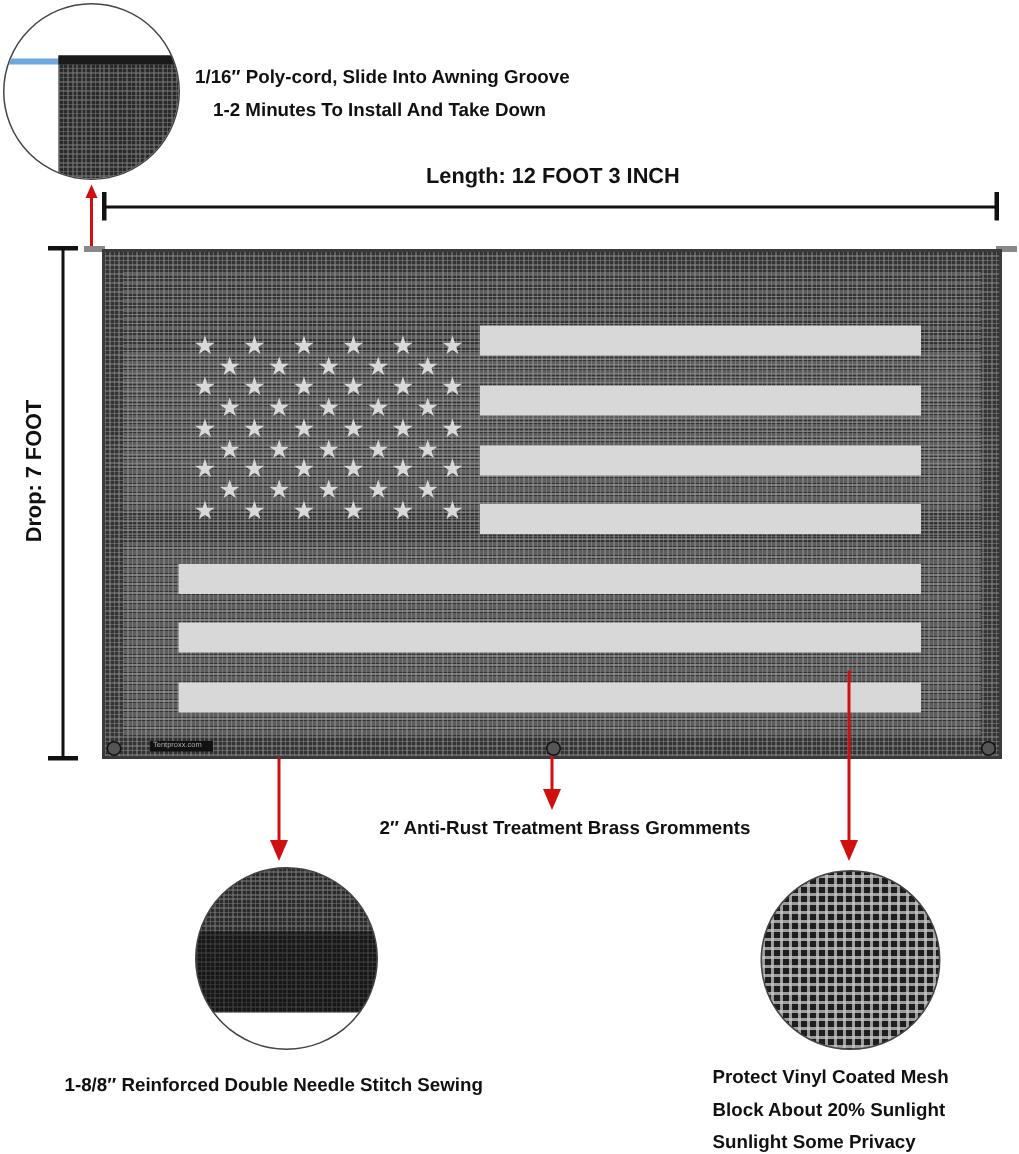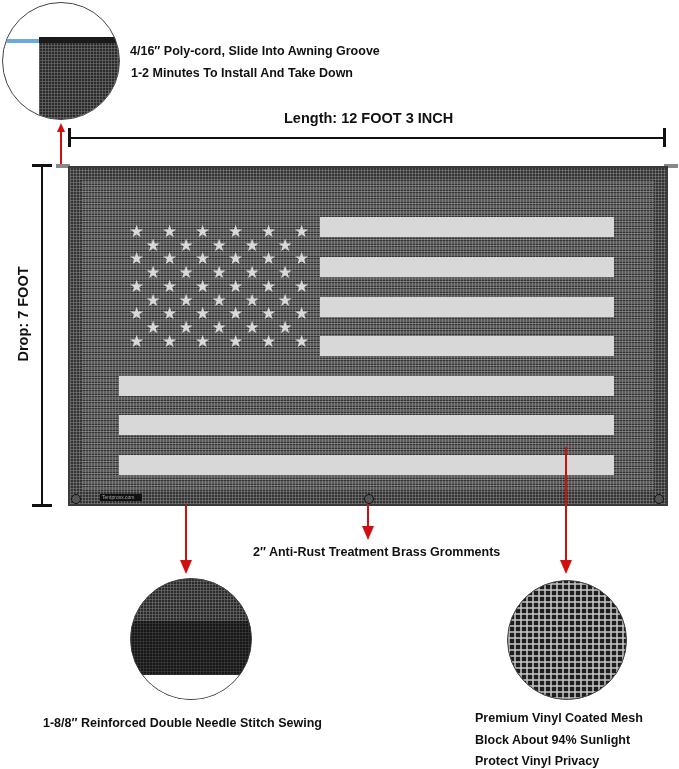--- a/index.html
+++ b/index.html
@@ -57,22 +57,22 @@
 </style>
 </head>
 <body>
 
 <div class="circle" style="left:2px; top:2px; width:116px; height:116px;">
   <div style="position:absolute; left:0; top:36px; width:38px; height:4px; background:#6fa8dc;"></div>
   <div class="mesh" style="position:absolute; left:36px; top:34px; width:84px; height:90px;"></div>
   <div style="position:absolute; left:36px; top:34px; width:84px; height:6px; background:#1a1a1a;"></div>
 </div>
 
-<div class="label" style="left:130px; top:44px;">4/16″ Poly-cord, Slide Into Awning Groove</div>
-<div class="label" style="left:131px; top:66px;">1-2 Minutes To Install And Take Down</div>
+<div class="label" style="left:130px; top:44px;">1/16″ Poly-cord, Slide Into Awning Groove</div>
+<div class="label" style="left:142px; top:66px;">1-2 Minutes To Install And Take Down</div>
 
 <div class="arrow-v" style="left:60px; top:130px; height:36px;"></div>
 <div class="arrow-head-up" style="left:57px; top:123px;"></div>
 
 <div class="label label-lg" style="left:284px; top:110px;">Length: 12 FOOT 3 INCH</div>
 <div class="hline" style="left:69px; top:137px; width:596px; height:2px;"></div>
 <div class="vline" style="left:68px; top:128px; width:3px; height:19px;"></div>
 <div class="vline" style="left:663px; top:128px; width:3px; height:19px;"></div>
 
 <div class="vline" style="left:41px; top:165px; width:2px; height:340px;"></div>
@@ -168,15 +168,15 @@
 
 <div class="circle mesh" style="left:130px; top:578px; width:120px; height:120px;">
   <div style="position:absolute; left:0; top:42px; width:100%; height:55px; background:rgba(0,0,0,0.45);"></div>
   <div style="position:absolute; left:0; top:96px; width:100%; height:30px; background:#fff;"></div>
 </div>
 
 <div class="label" style="left:43px; top:716px;">1-8/8″ Reinforced Double Needle Stitch Sewing</div>
 
 <div class="circle mesh-coarse" style="left:507px; top:580px; width:118px; height:118px;"></div>
 
-<div class="label" style="left:475px; top:711px;">Premium Vinyl Coated Mesh</div>
-<div class="label" style="left:475px; top:733px;">Block About 94% Sunlight</div>
-<div class="label" style="left:475px; top:754px;">Protect Vinyl Privacy</div>
+<div class="label" style="left:475px; top:711px;">Protect Vinyl Coated Mesh</div>
+<div class="label" style="left:475px; top:733px;">Block About 20% Sunlight</div>
+<div class="label" style="left:475px; top:754px;">Sunlight Some Privacy</div>
 
 </body></html>

